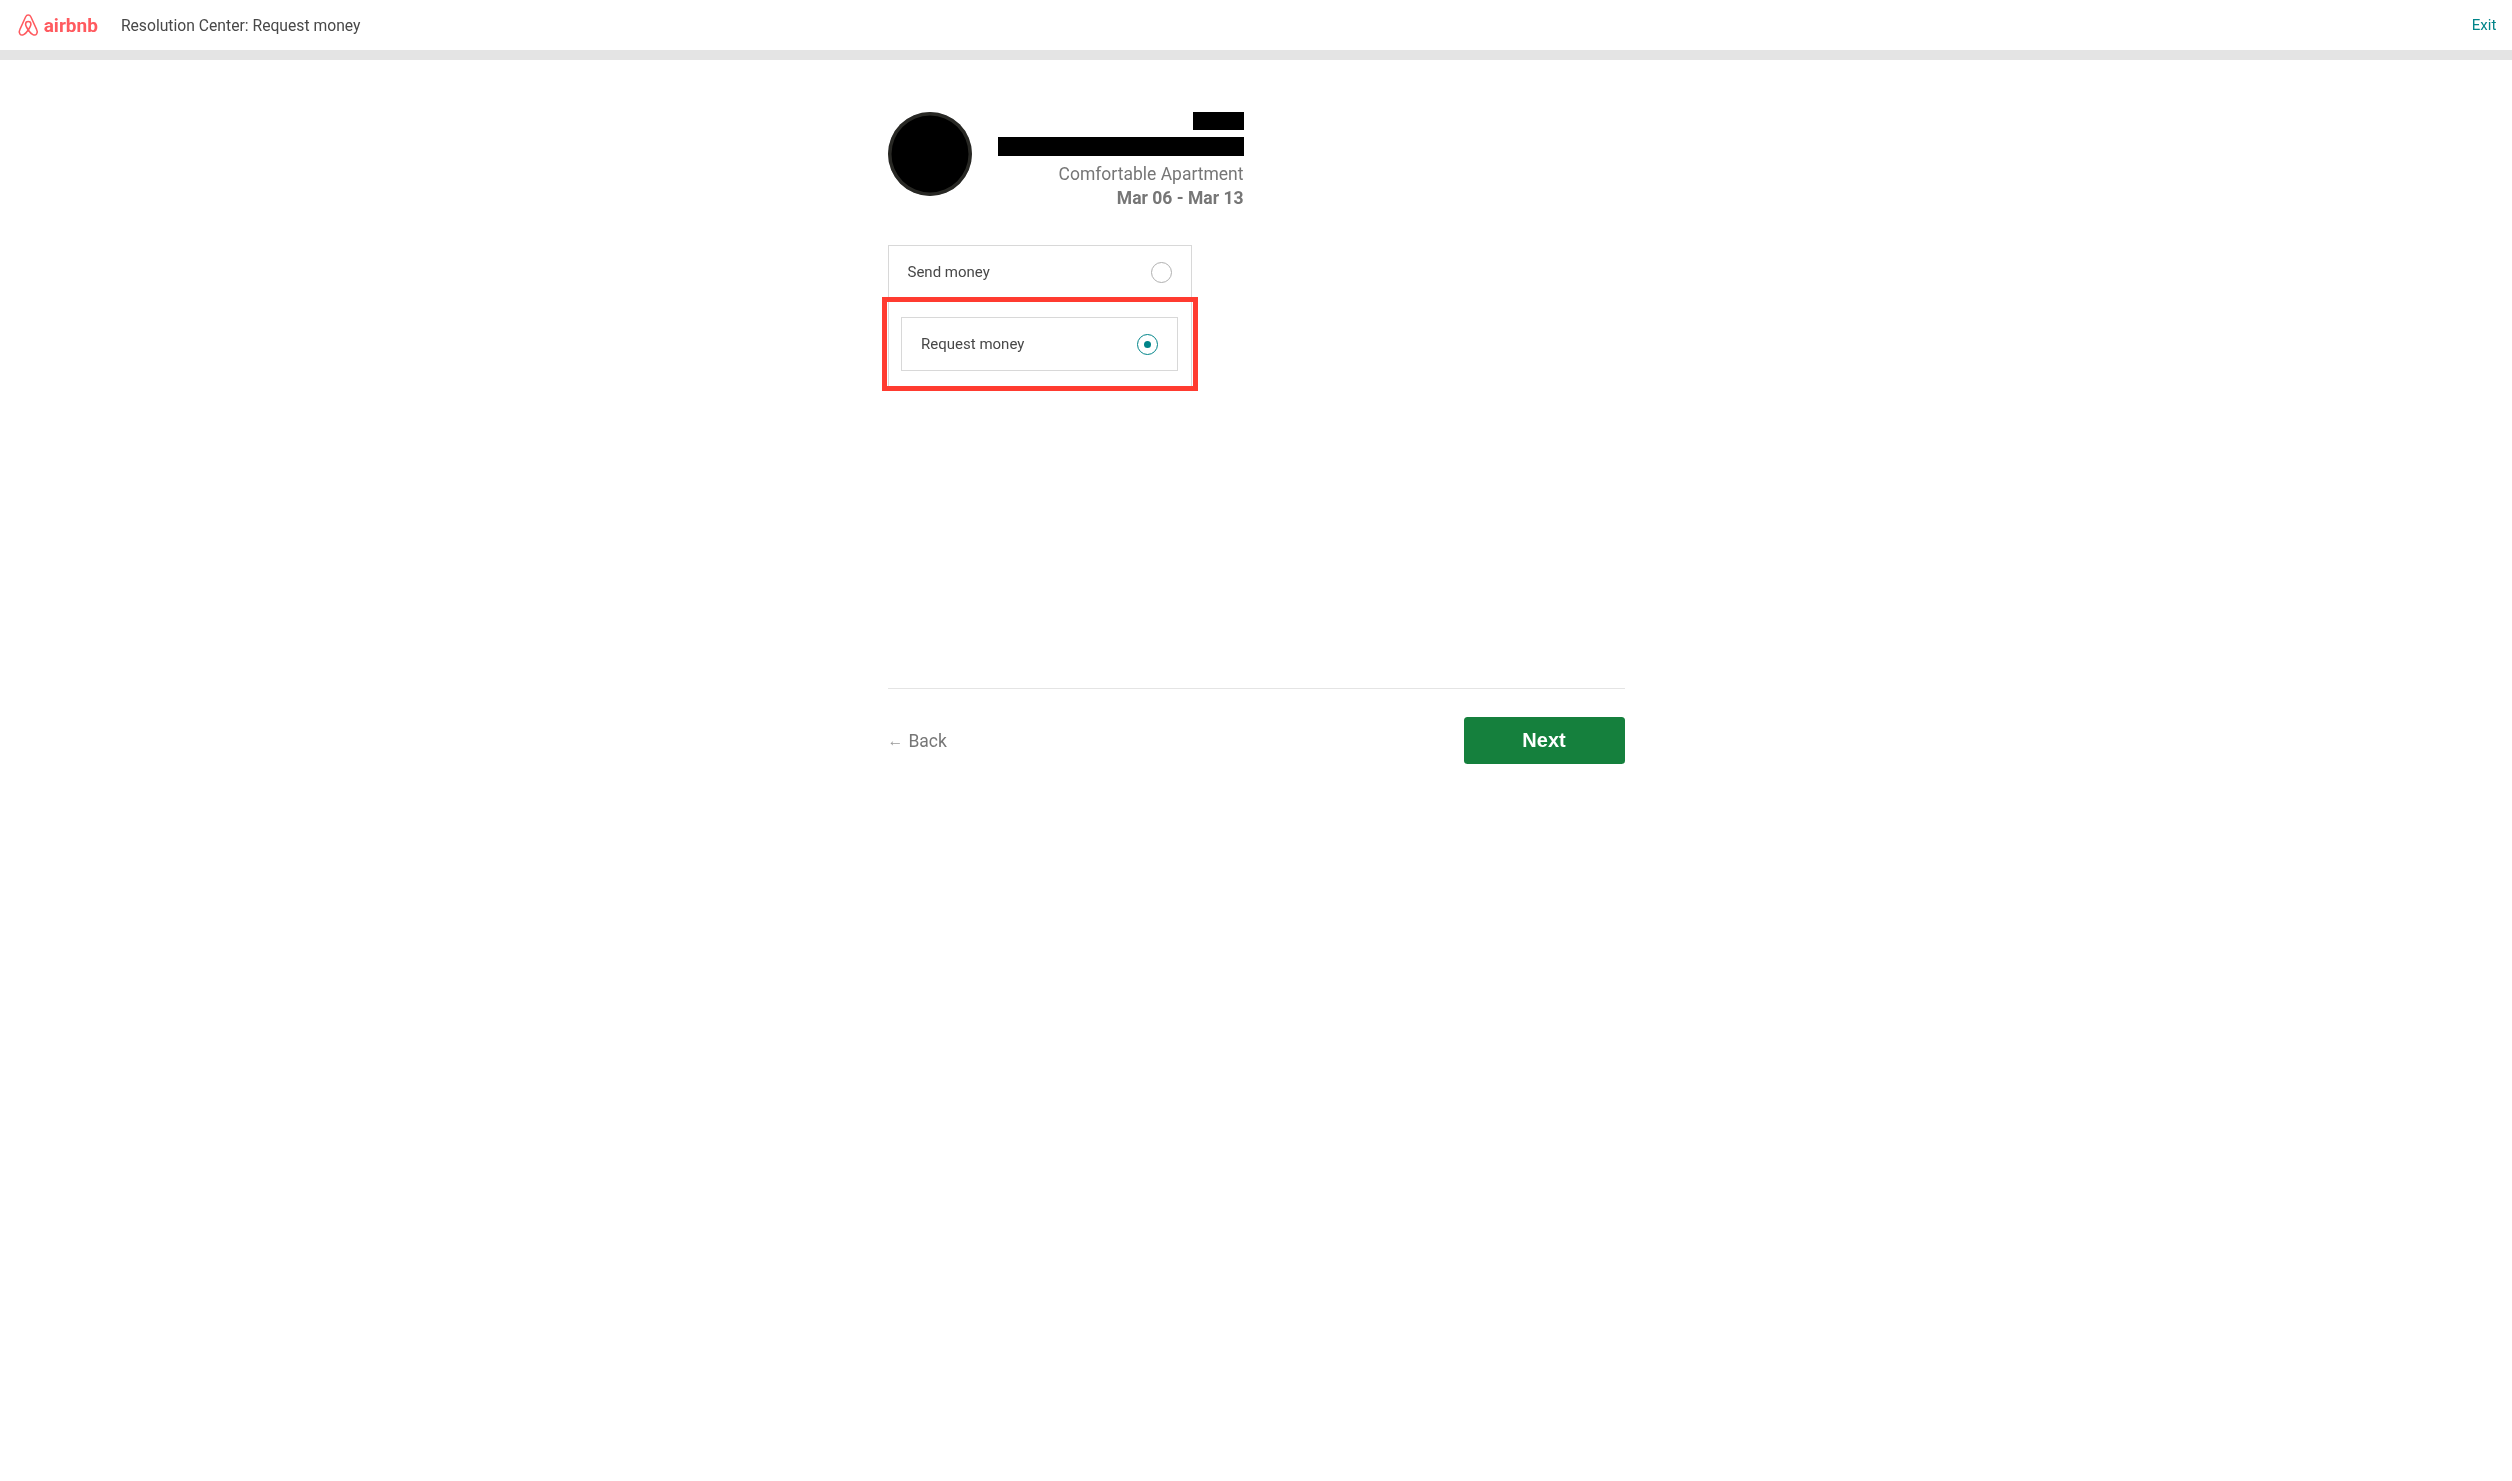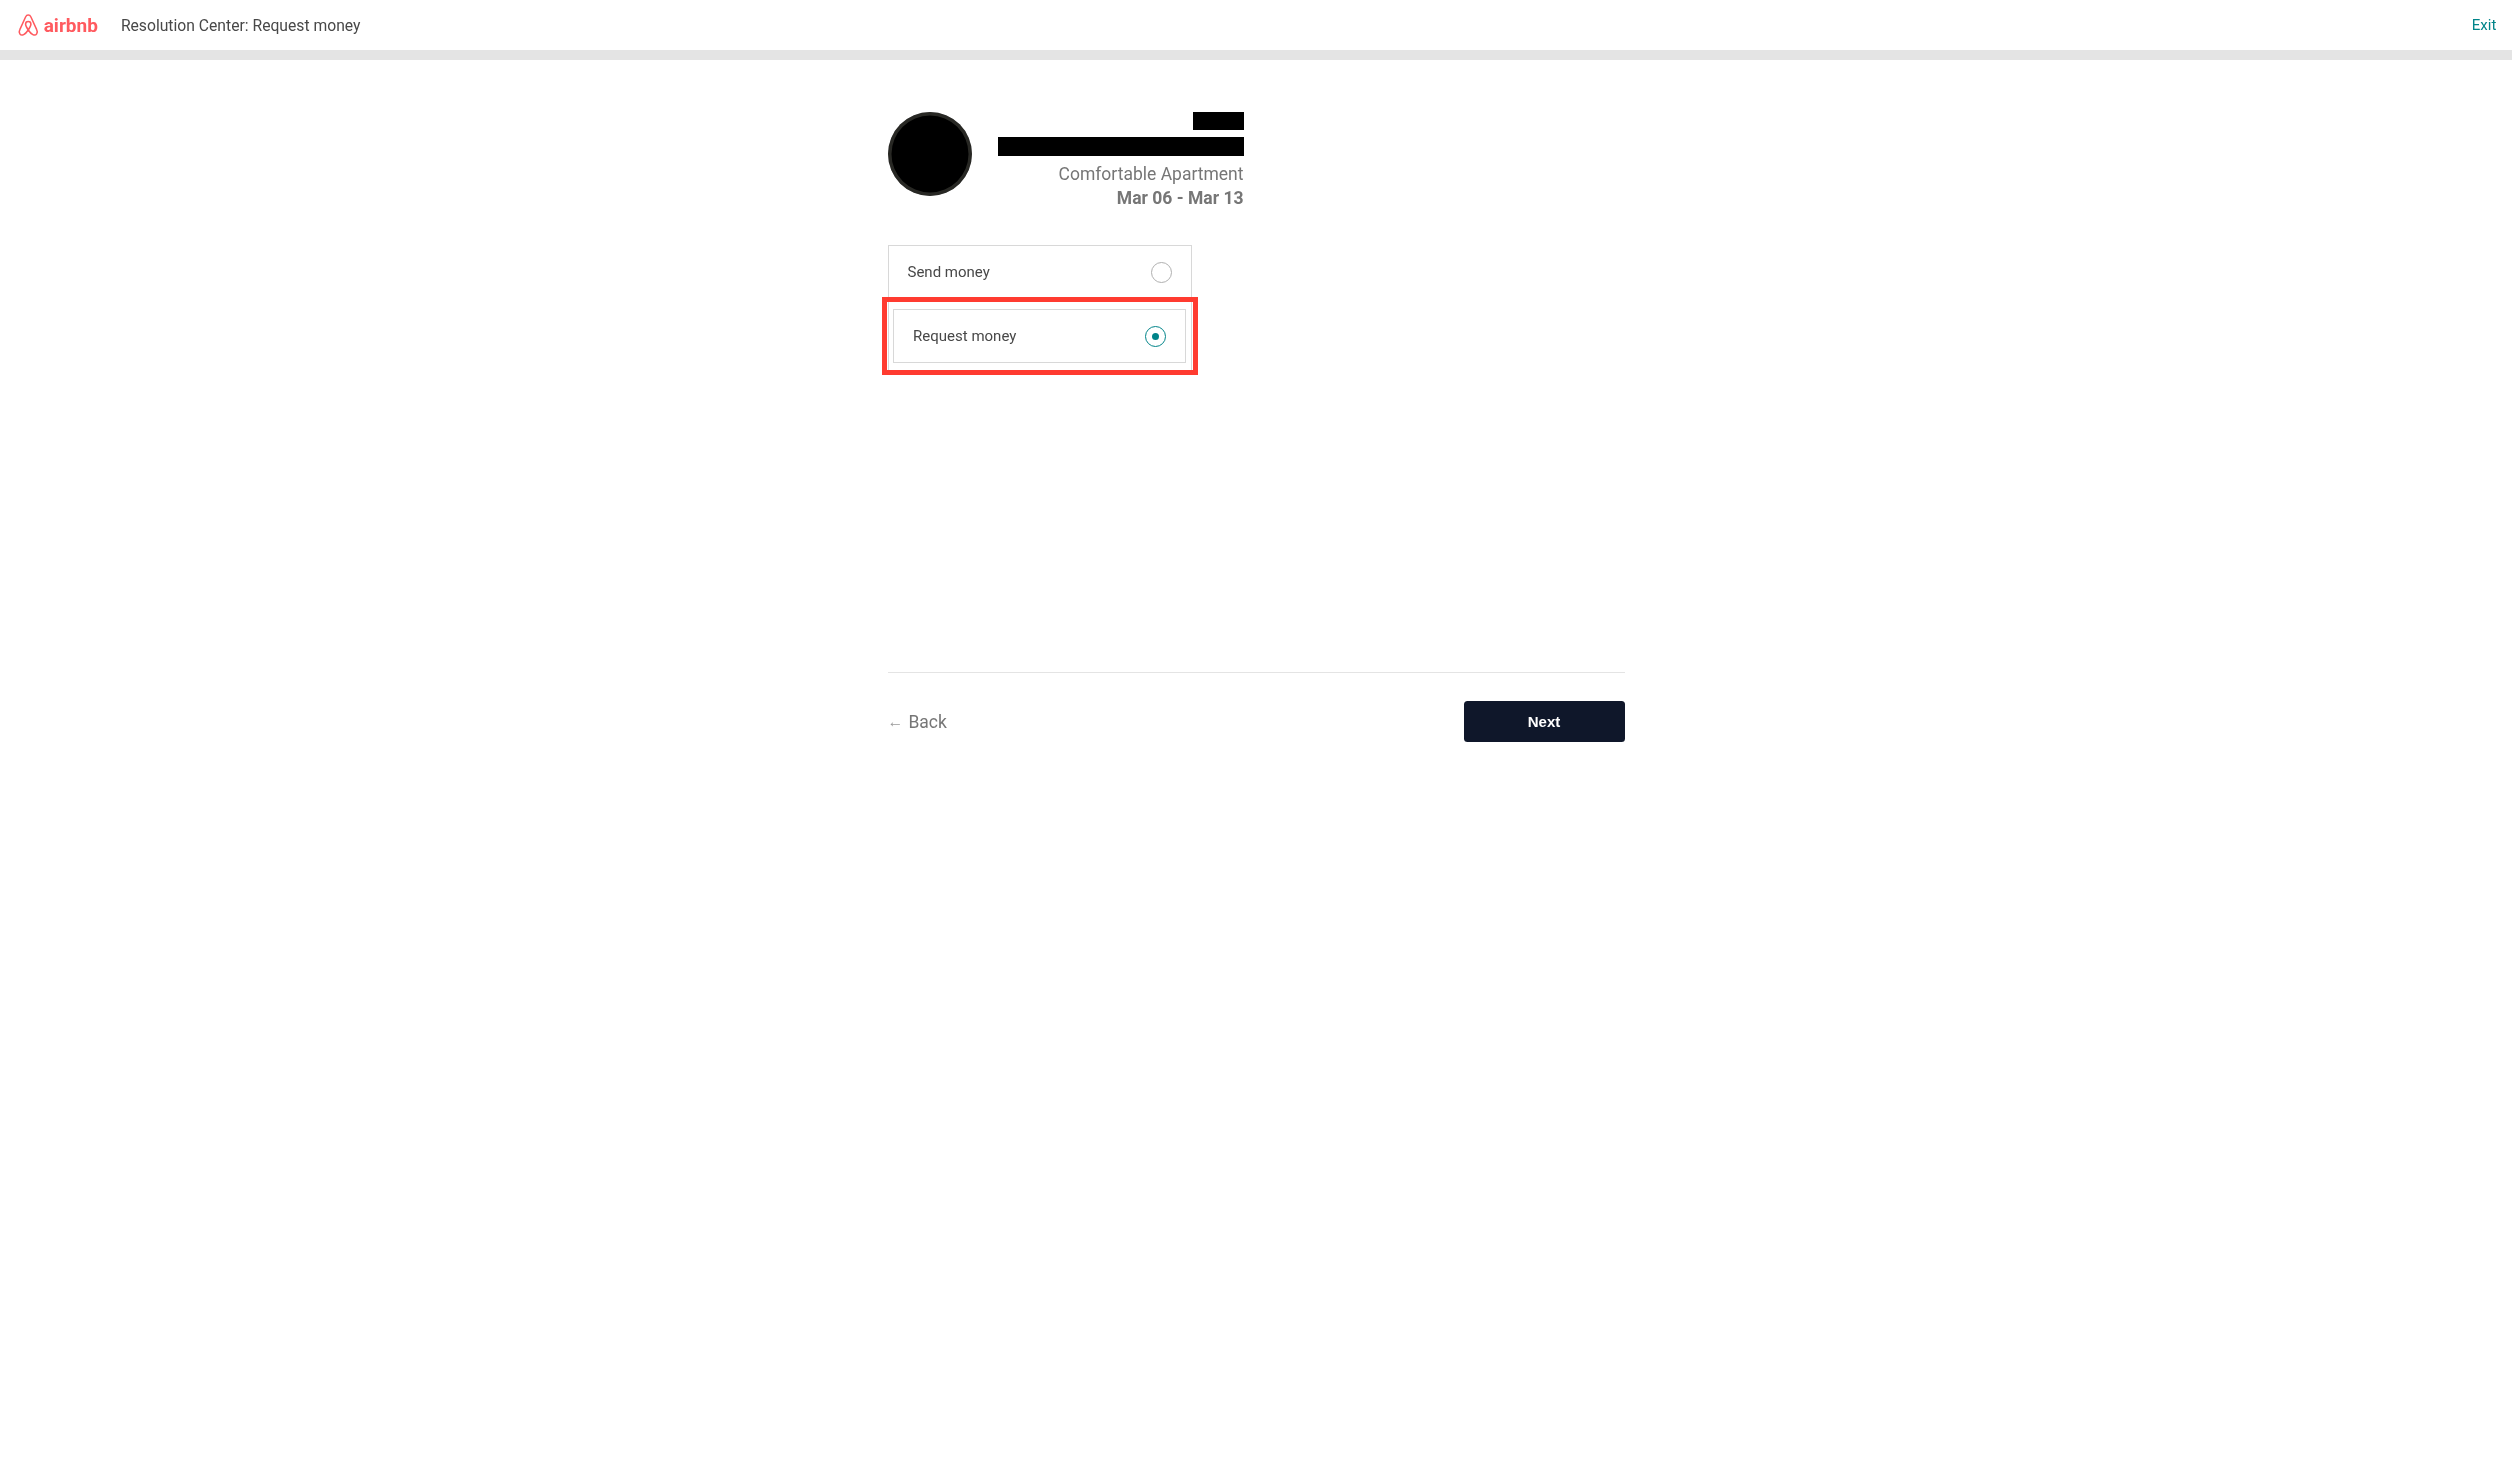--- a/index.html
+++ b/index.html
@@ -142,21 +142,21 @@
     .radio.selected::after {
       content: "";
       width: 7px;
       height: 7px;
       border-radius: 50%;
       background: #008489;
     }
     .highlight-box {
       border: 5.2px solid #ff3b30;
       margin: -0.9px -7px -0.9px -7px;
-      padding: 4px;
+      padding: 12px;
     }
     .highlight-box .option-row {
       margin: 2.6px;
       border: 0.9px solid #d8d8d8;
     }
     .footer {
       max-width: 737px;
       margin: 0 auto;
       margin-top: 297px;
       border-top: 0.9px solid #e4e4e4;
@@ -171,26 +171,26 @@
       gap: 5.2px;
       color: #767676;
       font-size: 17.5px;
       cursor: pointer;
     }
     .back-arrow {
       font-size: 15.7px;
       color: #9a9a9a;
     }
     .next-button {
-      background: #0f172a;
+      background: #15803d;
       color: #fff;
       border: none;
       padding: 12.2px 0;
       width: 161px;
-      font-size: 15px;
+      font-size: 20px;
       font-weight: 700;
       border-radius: 3.5px;
       cursor: pointer;
     }
     .options-wrapper {
       position: relative;
       width: 361px;
     }
   </style>
 </head>

